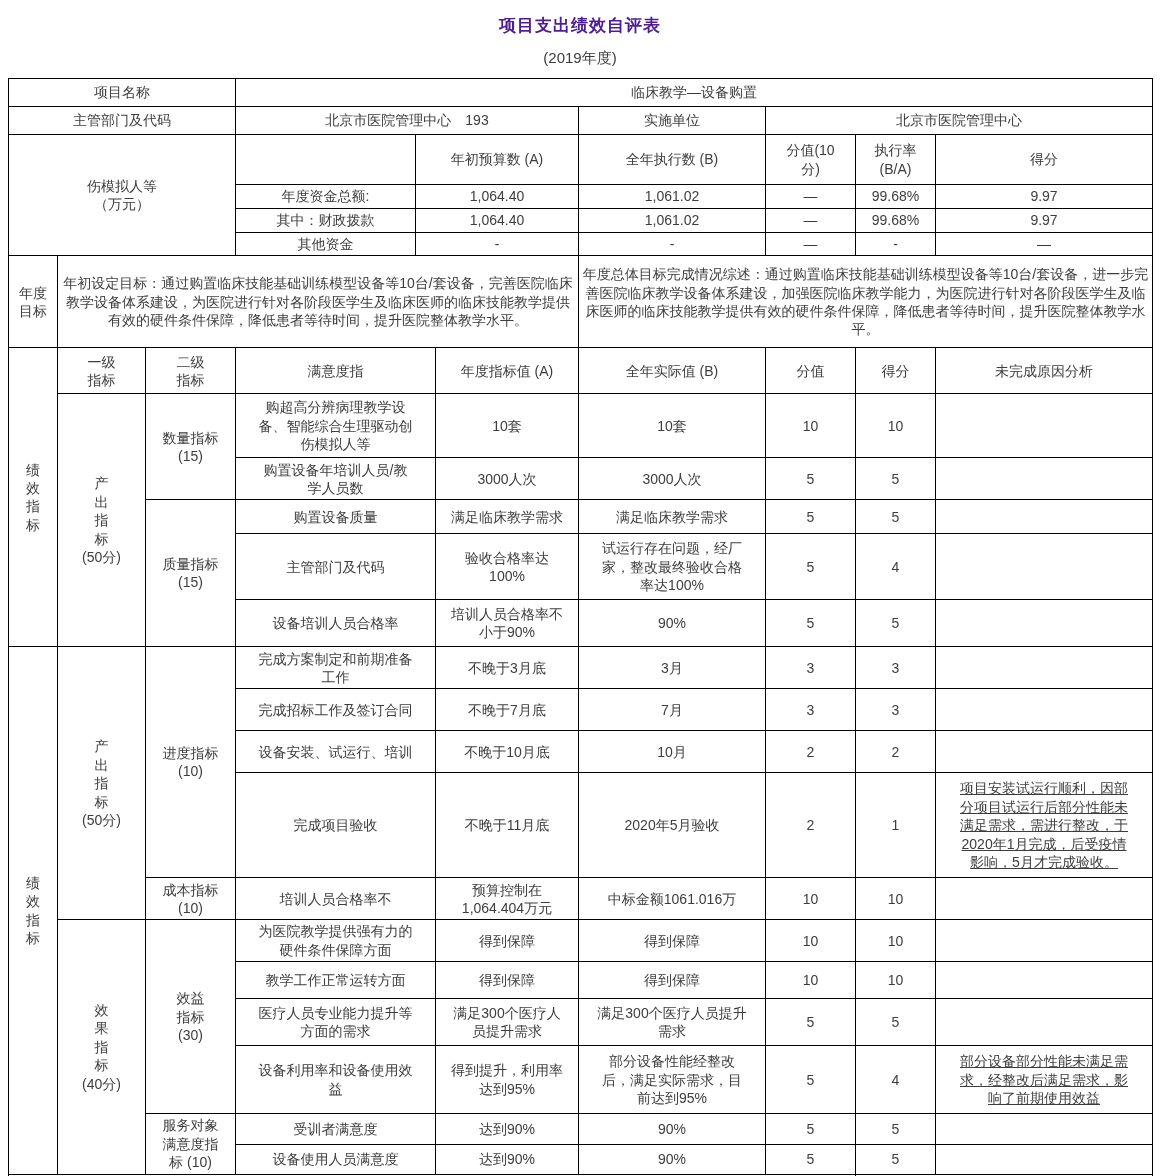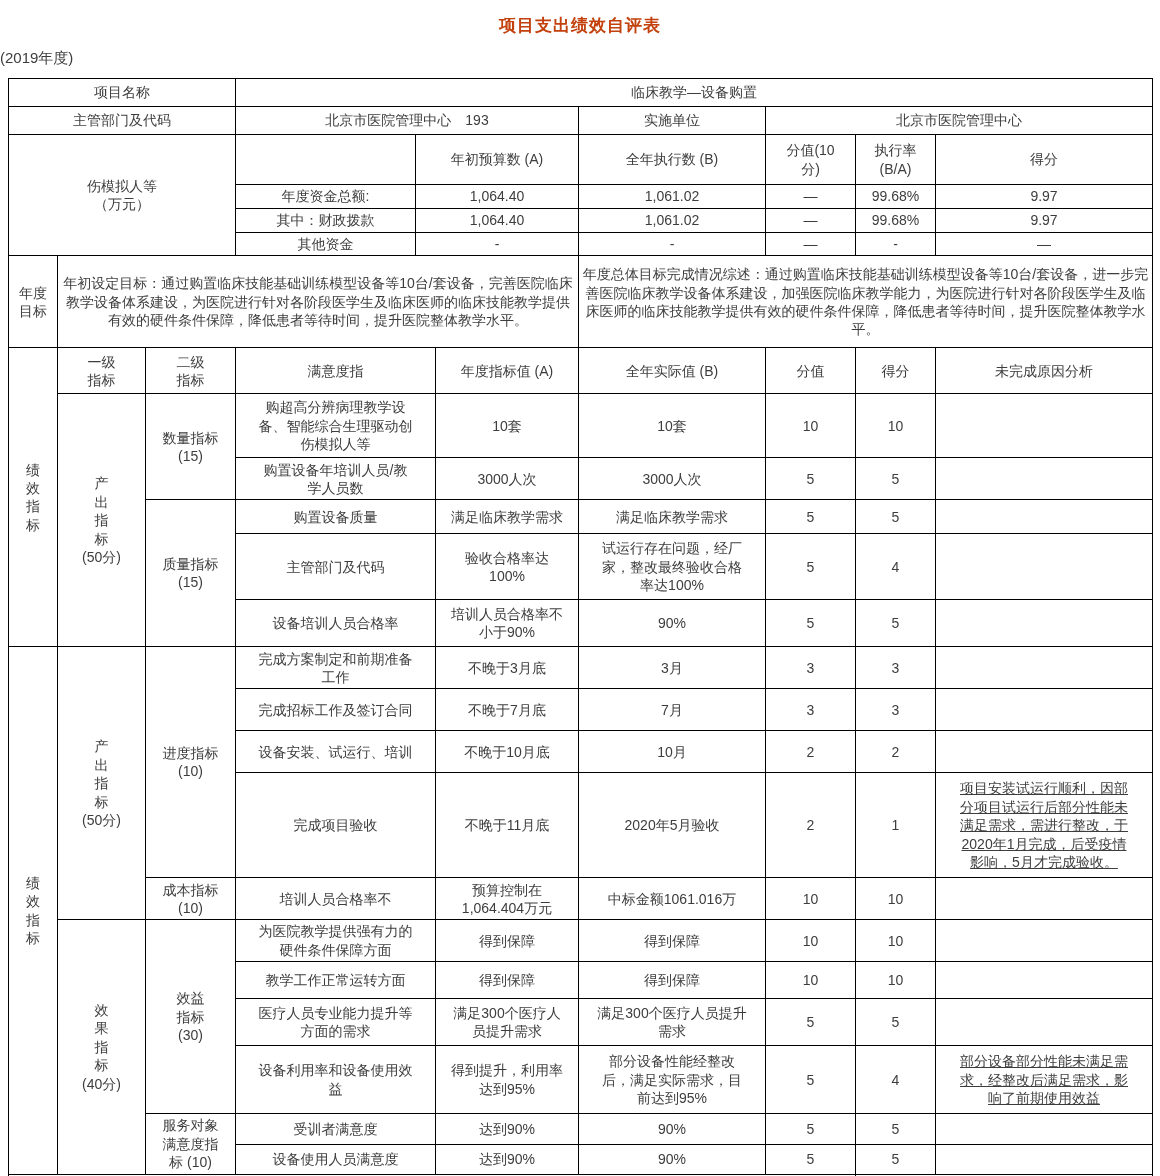--- a/index.html
+++ b/index.html
@@ -3,25 +3,25 @@
 <meta charset="utf-8">
 <style>
   html,body{margin:0;padding:0;background:#ffffff;}
   body{
     font-family:"Liberation Sans","DejaVu Sans",sans-serif;
     color:#3d3d3d;
     width:1160px;
   }
   .page{width:1160px;padding-top:10px;}
   .doc-title{
-    font-size:17px;font-weight:bold;color:#c2410c;
+    font-size:17px;font-weight:bold;color:#4c1d95;
     text-align:center;margin:4px 0 12px 0;letter-spacing:1px;
   }
   .doc-subtitle{
-    font-size:15px;color:#3d3d3d;margin:0 0 10px 0;
+    font-size:15px;color:#3d3d3d;text-align:center;margin:0 0 10px 0;
   }
   table.main{
     border-collapse:collapse;table-layout:fixed;
     width:1144px;margin-left:8px;
   }
   table.main td{
     border:1px solid #000;
     font-size:14px;line-height:1.32;
     text-align:center;vertical-align:middle;
     padding:2px 3px;

